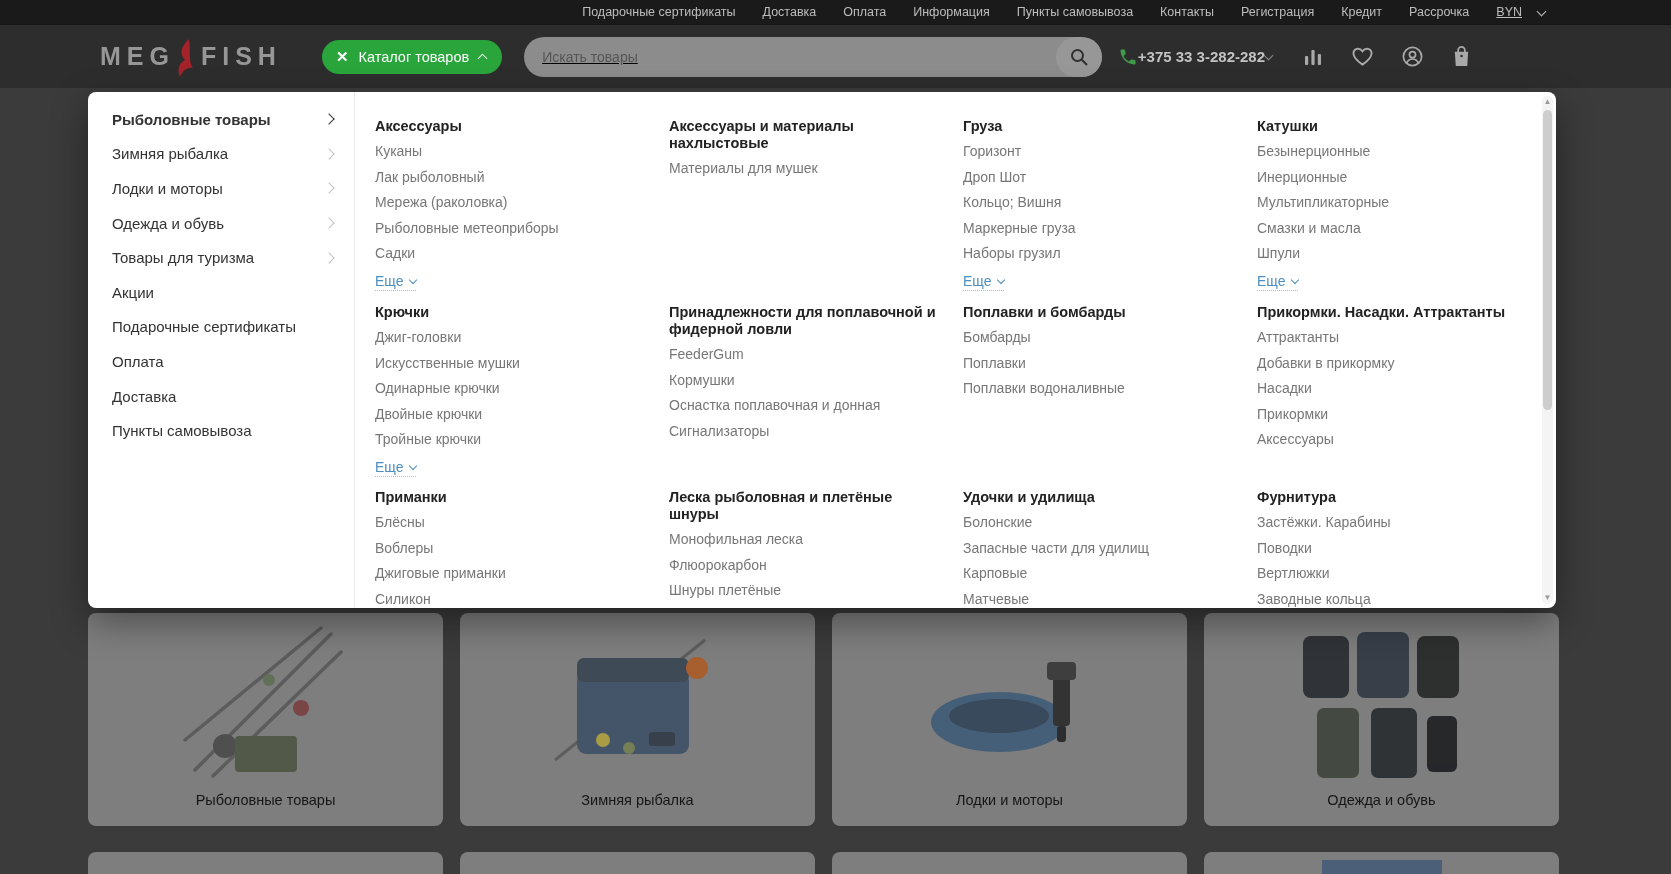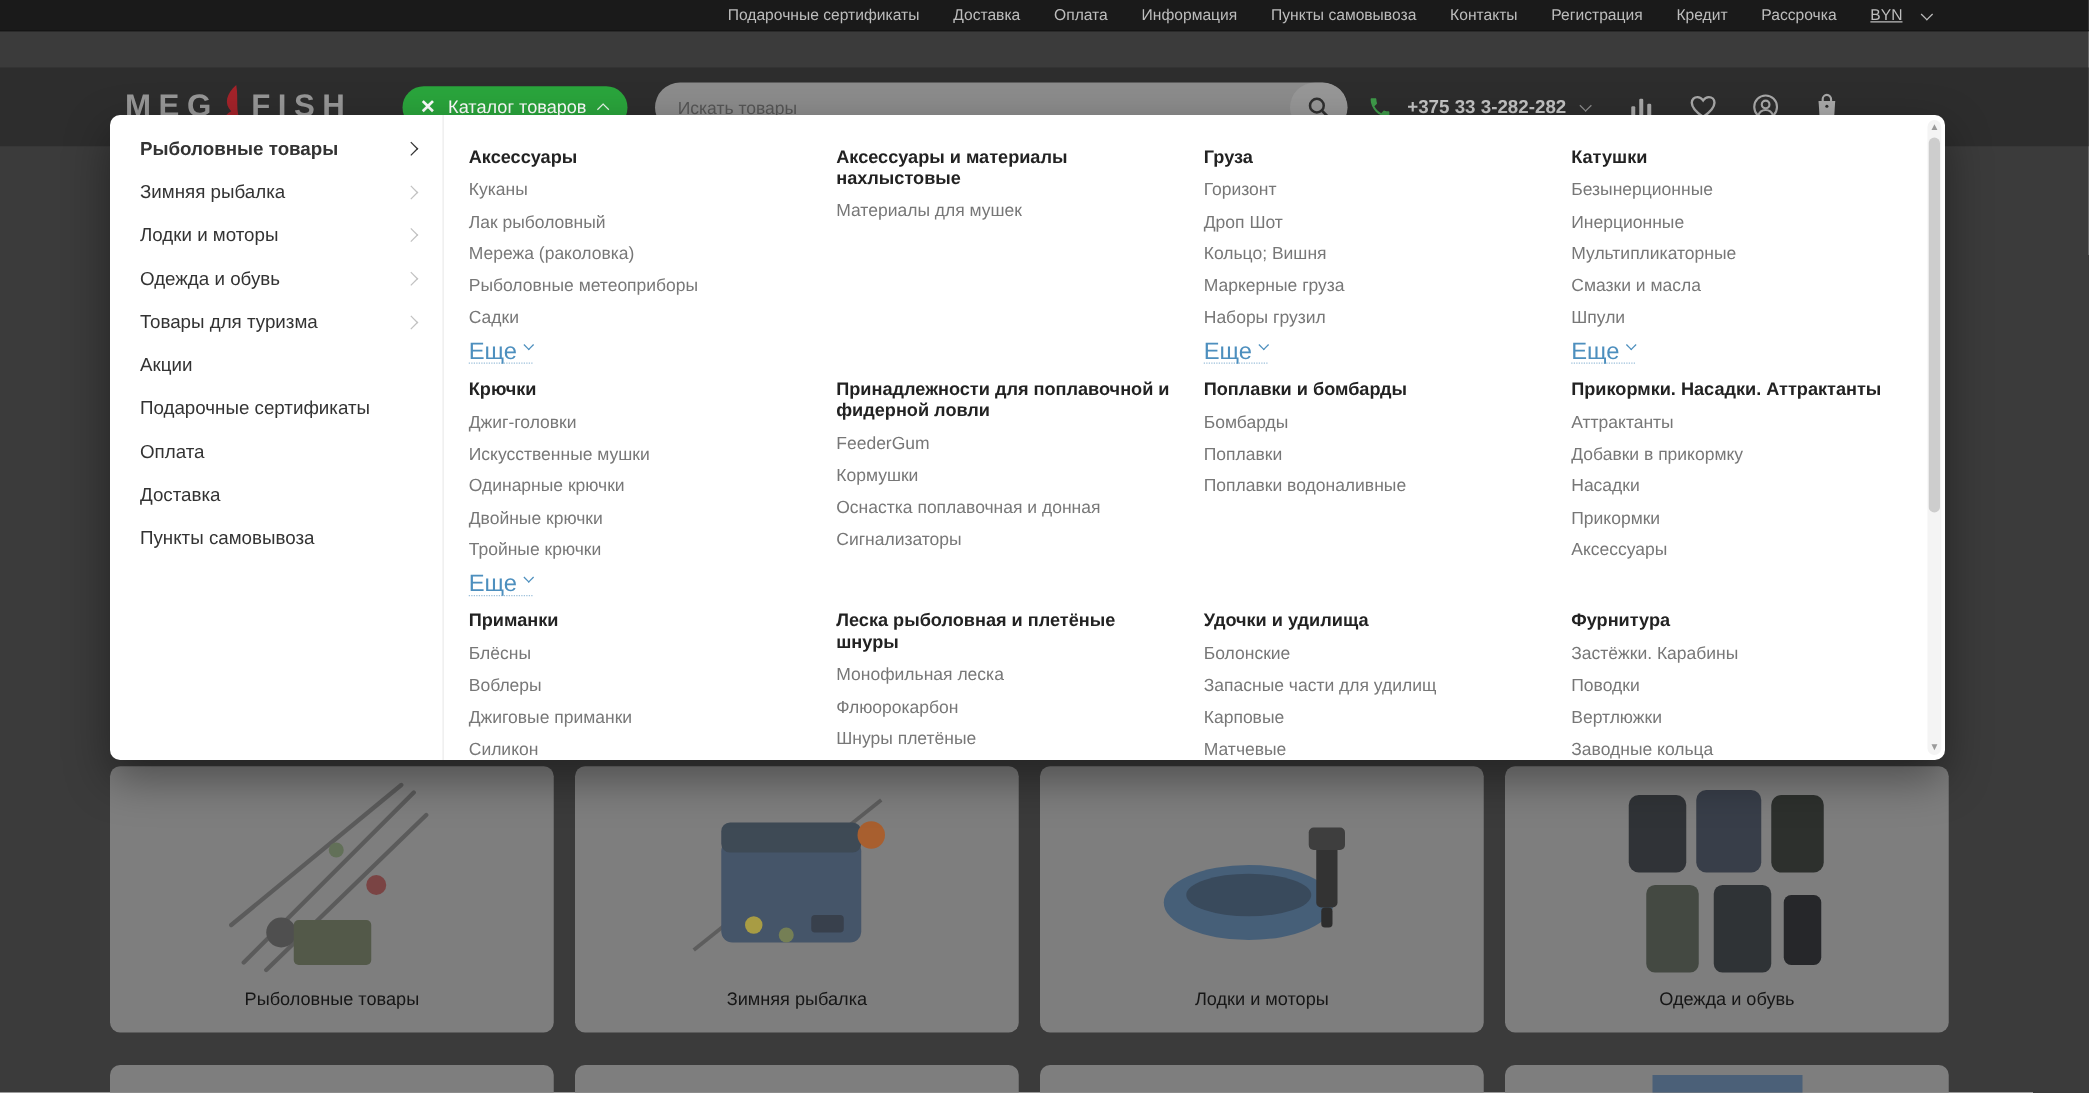--- a/index.html
+++ b/index.html
@@ -13,21 +13,21 @@
   .topbar{
     height:25px;background:#1a1a1a;display:flex;align-items:center;
     justify-content:flex-end;gap:27px;padding-right:126px;
     border-bottom:1px solid #151515;box-sizing:border-box;
   }
   .tlink{color:#bdbdbd;font-size:12.5px;white-space:nowrap;}
   .currency{color:#bdbdbd;font-size:12.5px;display:flex;align-items:center;gap:16px;text-decoration:underline;}
   
   .header{
     height:63px;background:#2d2d2d;display:flex;align-items:center;
-    padding:0 199px 0 100px;box-sizing:border-box;margin-top:29px;
+    padding:0 199px 0 100px;box-sizing:border-box;
   }
   .logo{display:flex;align-items:center;color:#979797;font-size:25px;
     font-weight:700;letter-spacing:6px;user-select:none;}
   .logo .fish{margin:0 2px 0 0;position:relative;top:1px;}
   .cat-btn{
     margin-left:40px;height:34px;border:none;border-radius:18px;
     background:#2aa53c;color:#fff;display:flex;align-items:center;gap:10px;
     padding:0 16px 0 14px;font-size:14.5px;font-family:inherit;cursor:pointer;
     white-space:nowrap;flex-shrink:0;
   }
@@ -43,21 +43,21 @@
   }
   .searchwrap input{
     flex:1;border:none;outline:none;background:transparent;
     font-size:14px;color:#2f2f2f;padding:0 10px 0 18px;font-family:inherit;
   }
   .searchwrap input::placeholder{color:#565656;opacity:1;}
   .search-btn{
     width:46px;height:40px;border:none;background:#979797;border-radius:20px;
     display:flex;align-items:center;justify-content:center;cursor:pointer;
   }
-  .phone{display:flex;align-items:center;gap:12px;margin-right:30px;white-space:nowrap;justify-content:space-between;}
+  .phone{display:flex;align-items:center;gap:0;margin-right:30px;white-space:nowrap;justify-content:space-between;}
   .phone .num{color:#c3c3c3;font-size:15px;font-weight:700;}
   .phone .chev{color:#8d8d8d;}
   .hicons{display:flex;align-items:center;gap:27px;}
   .hicon{display:flex;align-items:center;justify-content:center;cursor:pointer;}
   
   .cards-row{position:absolute;left:88px;top:613px;display:flex;gap:17px;}
   .card{width:355px;height:213px;background:#7e7e7e;border-radius:8px;
     display:flex;flex-direction:column;align-items:center;justify-content:flex-end;
     overflow:hidden;cursor:pointer;}
   .cimg{flex:1;display:flex;align-items:center;justify-content:center;opacity:.85;}
@@ -81,22 +81,22 @@
   .side-item.active{font-weight:700;}
   .side-item.active .chev{color:#333;}
   .menu-grid{
     position:absolute;left:287px;top:26px;right:26px;
     display:grid;grid-auto-flow:column;
     grid-template-columns:repeat(4,294px);grid-template-rows:186px 185px auto;
   }
   .msec{padding-right:26px;box-sizing:border-box;}
   .mtitle{font-size:14.5px;font-weight:700;color:#222;line-height:17px;margin:0 0 8px;cursor:pointer;}
   .mitem{display:block;font-size:14px;color:#777;line-height:16px;margin-bottom:9.5px;}
-  .more{display:inline-flex;gap:6px;margin-top:2px;
-    color:#4d8fbe;font-size:19px;border-bottom:1px dotted #9cc0da;line-height:17px;}
+  .more{display:inline-flex;align-items:center;gap:6px;margin-top:2px;
+    color:#4d8fbe;font-size:14px;border-bottom:1px dotted #9cc0da;line-height:17px;}
   .more .chev{width:5px;height:5px;color:#4d8fbe;}
   
   .sbar{position:absolute;right:3px;top:4px;bottom:4px;width:11px;
     background:#f4f4f4;border-radius:6px;}
   .sbar .thumb{position:absolute;left:1px;right:1px;top:14px;height:300px;
     background:#cdcdcd;border-radius:6px;}
   .sbar .arr{position:absolute;left:0;right:0;text-align:center;color:#9a9a9a;font-size:8px;line-height:8px;}
   .sbar .arr.t{top:2px;} .sbar .arr.b{bottom:2px;}
   svg{display:block;}
 </style>

